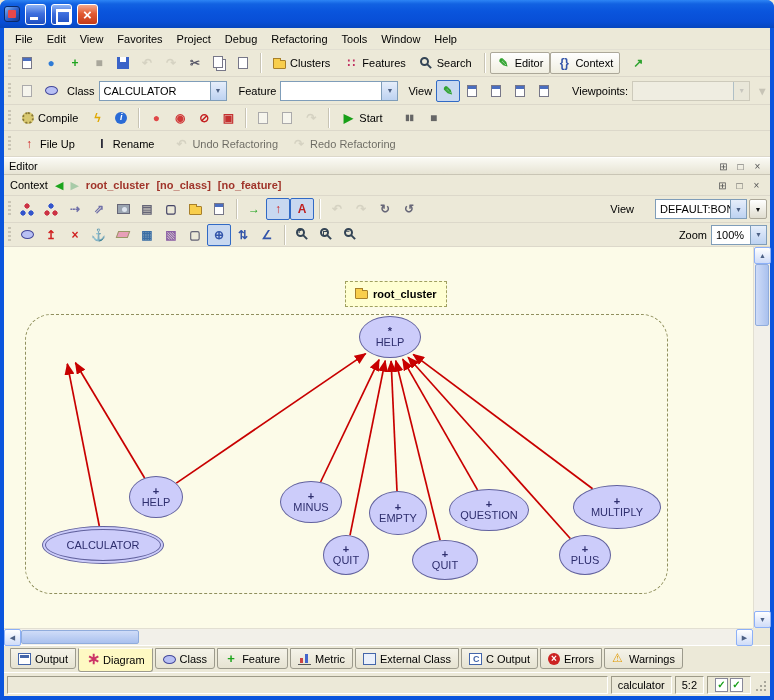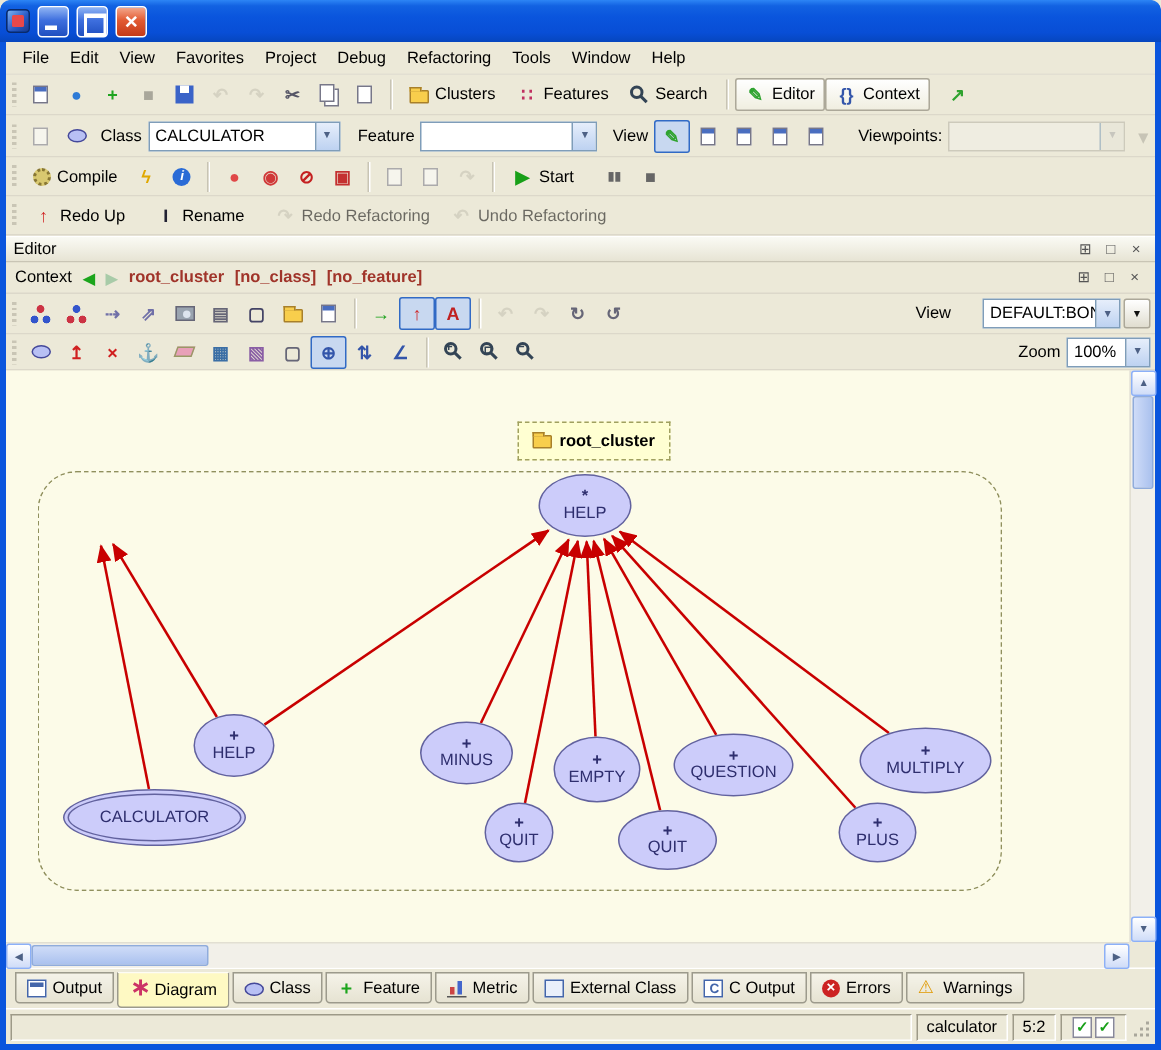--- a/index.html
+++ b/index.html
@@ -298,35 +298,35 @@
         <span class="ic" style="color: rgb(102, 102, 102); font-size: 8px;">▮▮</span>
       </button>
       <button class="tb-ico">
         <span class="ic" style="color: rgb(102, 102, 102);">■</span>
       </button>
     </div>
   <div id="tb4" class="tbar" style="height:26px">
       <div class="grip"></div>
       <button class="tb-btn">
         <span class="ic" style="color: rgb(208, 32, 32);">↑</span>
-        <span class="tb-btn-label">Redo Up</span>
+        <span class="tb-btn-label">File Up</span>
       </button>
       <div style="width: 6px; flex: 0 0 auto;"></div>
       <button class="tb-btn">
         <span class="ic" style="color: rgb(34, 34, 51);">I</span>
         <span class="tb-btn-label">Rename</span>
       </button>
       <div style="width: 6px; flex: 0 0 auto;"></div>
       <button class="tb-btn dis">
+        <span class="ic" style="color: rgb(196, 193, 177);">↶</span>
+        <span class="tb-btn-label">Undo Refactoring</span>
+      </button>
+      <button class="tb-btn dis">
         <span class="ic" style="color: rgb(196, 193, 177);">↷</span>
         <span class="tb-btn-label">Redo Refactoring</span>
-      </button>
-      <button class="tb-btn dis">
-        <span class="ic" style="color: rgb(196, 193, 177);">↶</span>
-        <span class="tb-btn-label">Undo Refactoring</span>
       </button>
     </div>
 
   <div class="editor-hdr">
     <span class="ptitle">Editor</span>
     <span id="editor-controls" class="hdr-ctrls">
         <span class="hdr-ico">⊞</span>
         <span class="hdr-ico">□</span>
         <span class="hdr-ico">×</span>
       </span>

